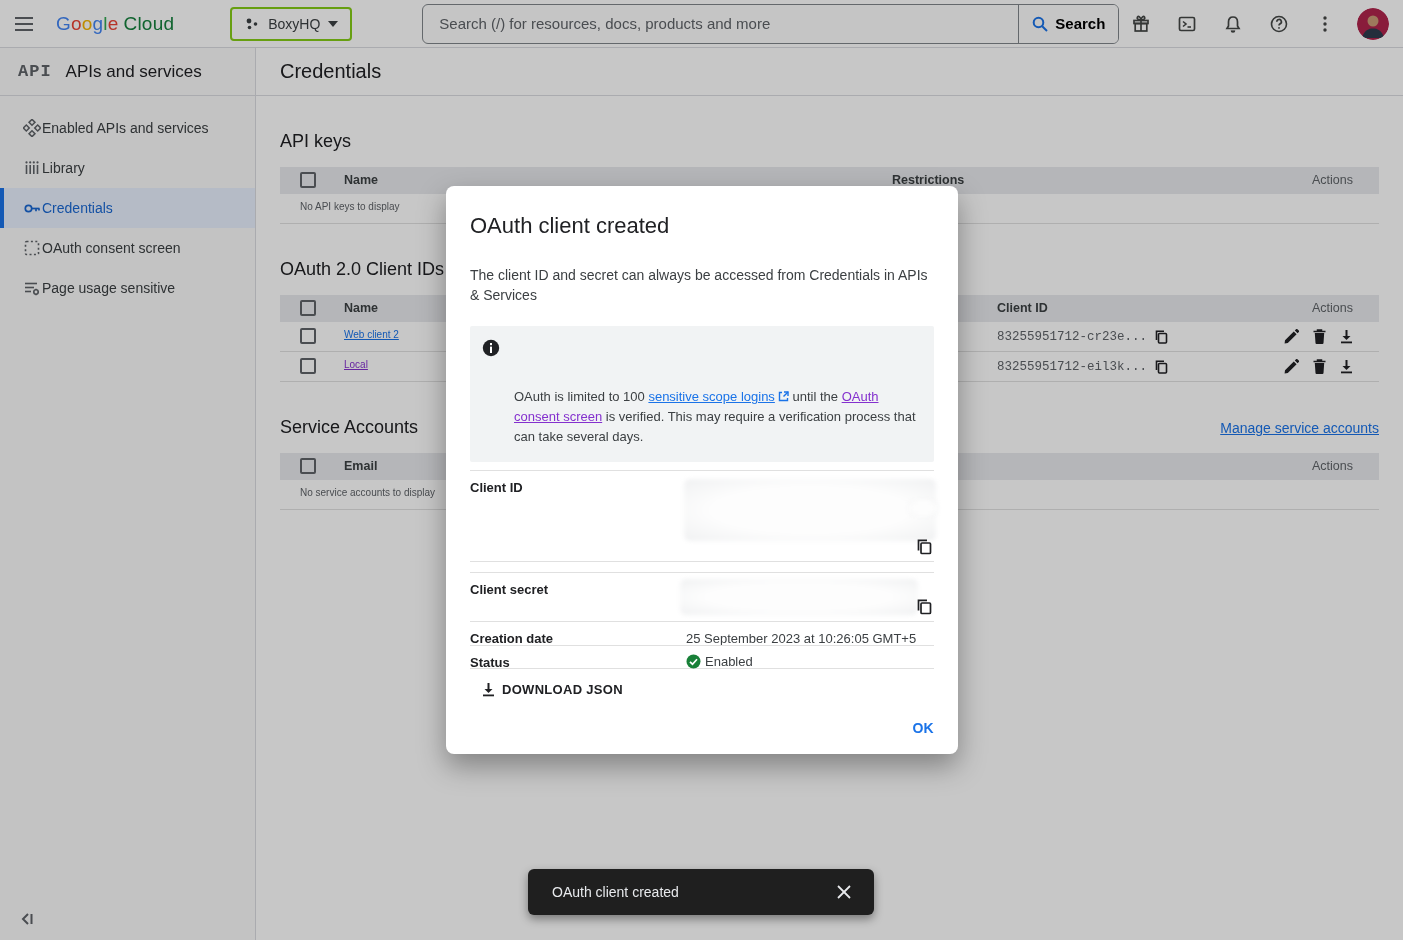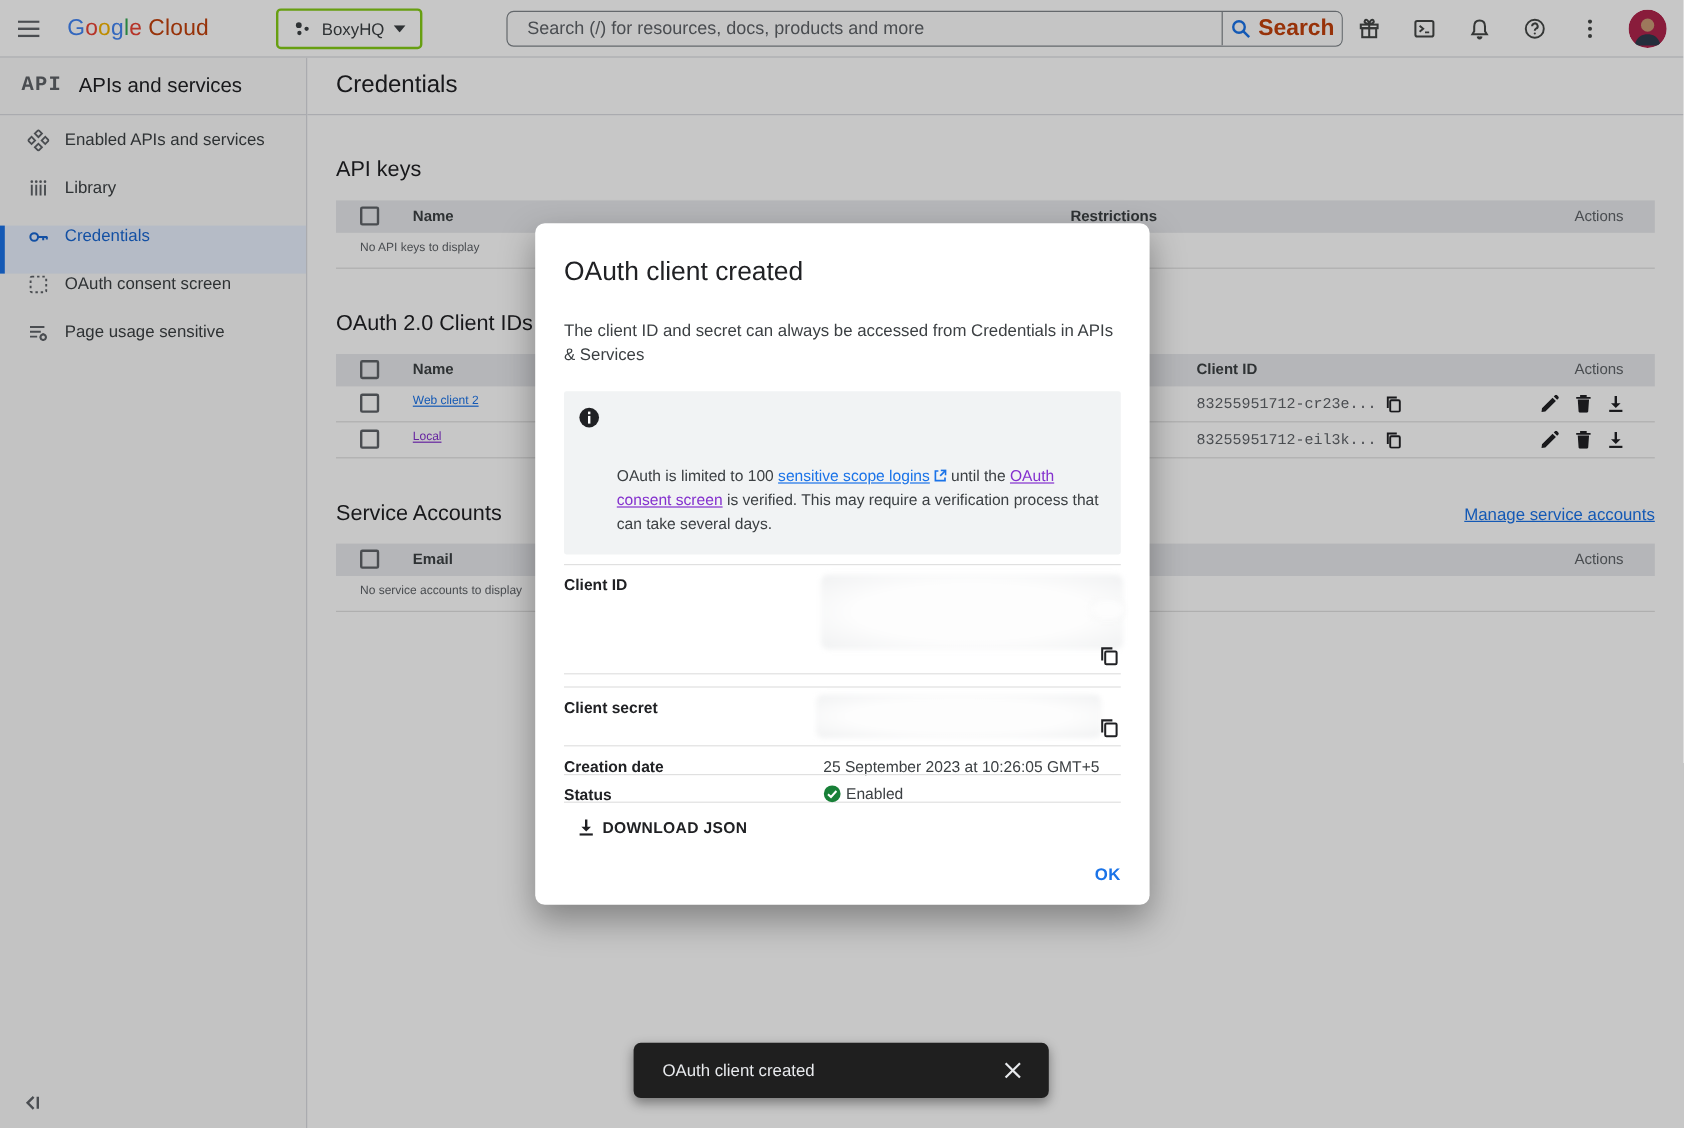--- a/index.html
+++ b/index.html
@@ -6,46 +6,46 @@
   html,body { width:1403px; height:940px; overflow:hidden; }
   body { font-family:"Liberation Sans", sans-serif; background:#fff; position:relative; color:#202124; }
 
   
   .topbar { position:absolute; top:0; left:0; right:0; height:48px; background:#fff;
             border-bottom:1px solid #dadce0; display:flex; align-items:center; z-index:10; }
   .hamburger { width:48px; height:48px; display:flex; align-items:center; justify-content:center; cursor:pointer; }
   .brand { display:flex; align-items:baseline; font-size:19px; margin-left:8px; letter-spacing:.2px; }
   .brand .l0,.brand .l3 { color:#4285F4; } .brand .l1 { color:#EA4335; }
   .brand .l2 { color:#F4B400; } .brand .l4 { color:#34A853; } .brand .l5 { color:#EA4335; }
-  .brand-cloud { color:#c2410c; margin-left:5px; }
+  .brand-cloud { color:#15803d; margin-left:5px; }
   .project-btn { margin-left:56px; height:34px; border:2px solid #84cc16; border-radius:4px;
                  display:flex; align-items:center; padding:0 12px; gap:8px; cursor:pointer; background:#fff; }
   .project-btn span { font-size:14px; color:#3c4043; }
-  .searchwrap { margin-left:70px; width:697px; height:30px; border:1px solid #80868b; border-radius:6px;
+  .searchwrap { margin-left:70px; width:697px; height:40px; border:1px solid #80868b; border-radius:6px;
                 display:flex; align-items:stretch; overflow:hidden; background:#fdfdfd; }
   .searchwrap input { flex:1; border:none; outline:none; background:transparent; padding:0 16px;
                       font-size:15px; color:#3c4043; font-family:"Liberation Sans",sans-serif; }
   .searchwrap input::placeholder { color:#5f6368; }
   .search-btn { width:100px; border-left:1px solid #80868b; display:flex; align-items:center; justify-content:center;
                 gap:7px; cursor:pointer; background:#fdfdfd; }
-  .search-btn b { color:#c2410c; font-size:19px; font-weight:bold; }
+  .search-btn b { color:#000000; font-size:15px; font-weight:bold; }
   .top-icons { margin-left:auto; display:flex; align-items:center; gap:10px; padding-right:14px; }
   .icon-btn { width:36px; height:36px; display:flex; align-items:center; justify-content:center;
               cursor:pointer; border-radius:50%; color:#444746; }
   .avatar { width:32px; height:32px; border-radius:50%; overflow:hidden; cursor:pointer; margin-left:4px; }
 
   
   .sidebar { position:absolute; top:48px; left:0; bottom:0; width:256px; background:#fafafa;
              border-right:1px solid #dadce0; z-index:5; }
   .side-head { height:48px; display:flex; align-items:center; gap:14px; padding-left:18px;
                border-bottom:1px solid #dadce0; }
   .side-logo { font-family:"Liberation Mono", monospace; font-weight:bold; font-size:17px; color:#5f6368; letter-spacing:1px; }
   .side-title { font-size:17px; color:#202124; }
   .nav { padding-top:12px; }
-  .nav-item { height:40px; display:flex; gap:12px; padding-left:18px;
+  .nav-item { height:40px; display:flex; align-items:center; gap:0; padding-left:18px;
               cursor:pointer; border-left:4px solid transparent; }
   .nav-item .nicon { width:20px; display:flex; justify-content:center; color:#5f6368; }
   .nav-item .nlabel { font-size:14px; color:#3c4043; }
   .nav-item.active { background:#e8f0fe; border-left:4px solid #1a73e8; }
   .nav-item.active .nlabel { color:#1967d2; }
   .nav-item.active .nicon { color:#1967d2; }
   .collapse-btn { position:absolute; bottom:14px; left:20px; cursor:pointer; color:#5f6368; }
 
   
   .main { position:absolute; top:48px; left:256px; right:0; bottom:0; background:#fff; }

